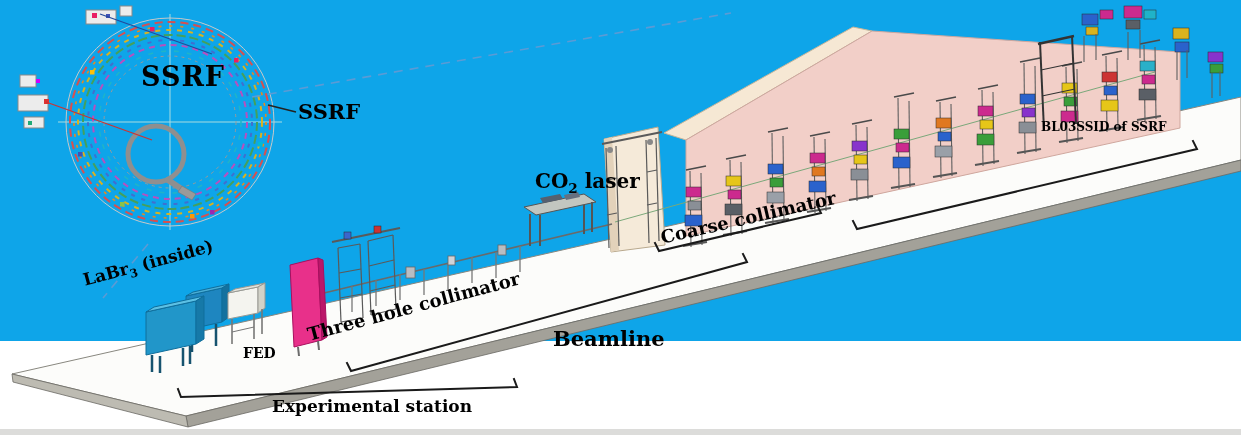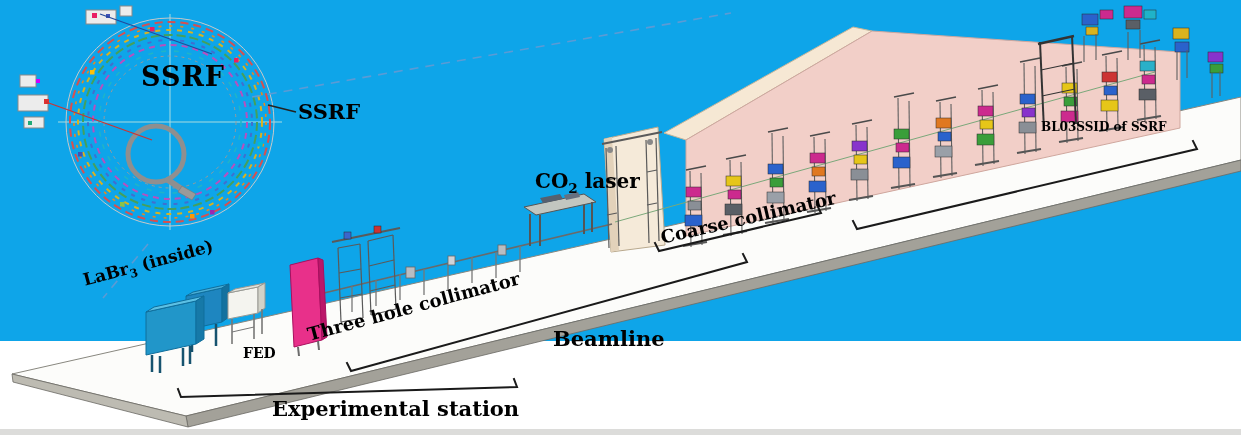--- a/index.html
+++ b/index.html
@@ -14,21 +14,21 @@
   #lbl-ssrf     { left:141px; top:62px;  font-size:27px; letter-spacing:1px; }
   #lbl-slegs    { left:298px; top:100px; font-size:21px; }
   #lbl-labr3    { left:84px;  top:271px; font-size:17px; transform:rotate(-15deg); transform-origin:left center; }
   #lbl-fed      { left:243px; top:346px; font-size:14px; }
   #lbl-three    { left:308px; top:325px; font-size:18px; transform:rotate(-15deg); transform-origin:left center; }
   #lbl-co2      { left:520px; top:170px; font-size:20px;margin-left:15px; }
   #lbl-coarse   { left:661px; top:228px; font-size:18px; transform:rotate(-13deg); transform-origin:left center; }
   #lbl-beamline { left:553px; top:327px; font-size:21px;text-align:center; }
   #lbl-bl03     { left:1041px;top:121px; font-size:12px; }
   #lbl-gamma    { left:1032px;top:179px; font-size:21px; }
-  #lbl-exp      { left:272px; top:397px; font-size:21px; }
+  #lbl-exp      { left:272px; top:397px; font-size:17px; }
   
   .fr   { stroke:#5f5f5f; stroke-width:1.1; }
   .frb  { stroke:#4a4a4a; stroke-width:1.6; }
   .base { stroke:#555;    stroke-width:2; }
   .eq   { stroke:#2a2a2a; stroke-width:0.5; }
   .brk  { stroke:#1a1a1a; stroke-width:2; fill:none; stroke-linecap:square; }
 </style>
 </head>
 <body>
 

